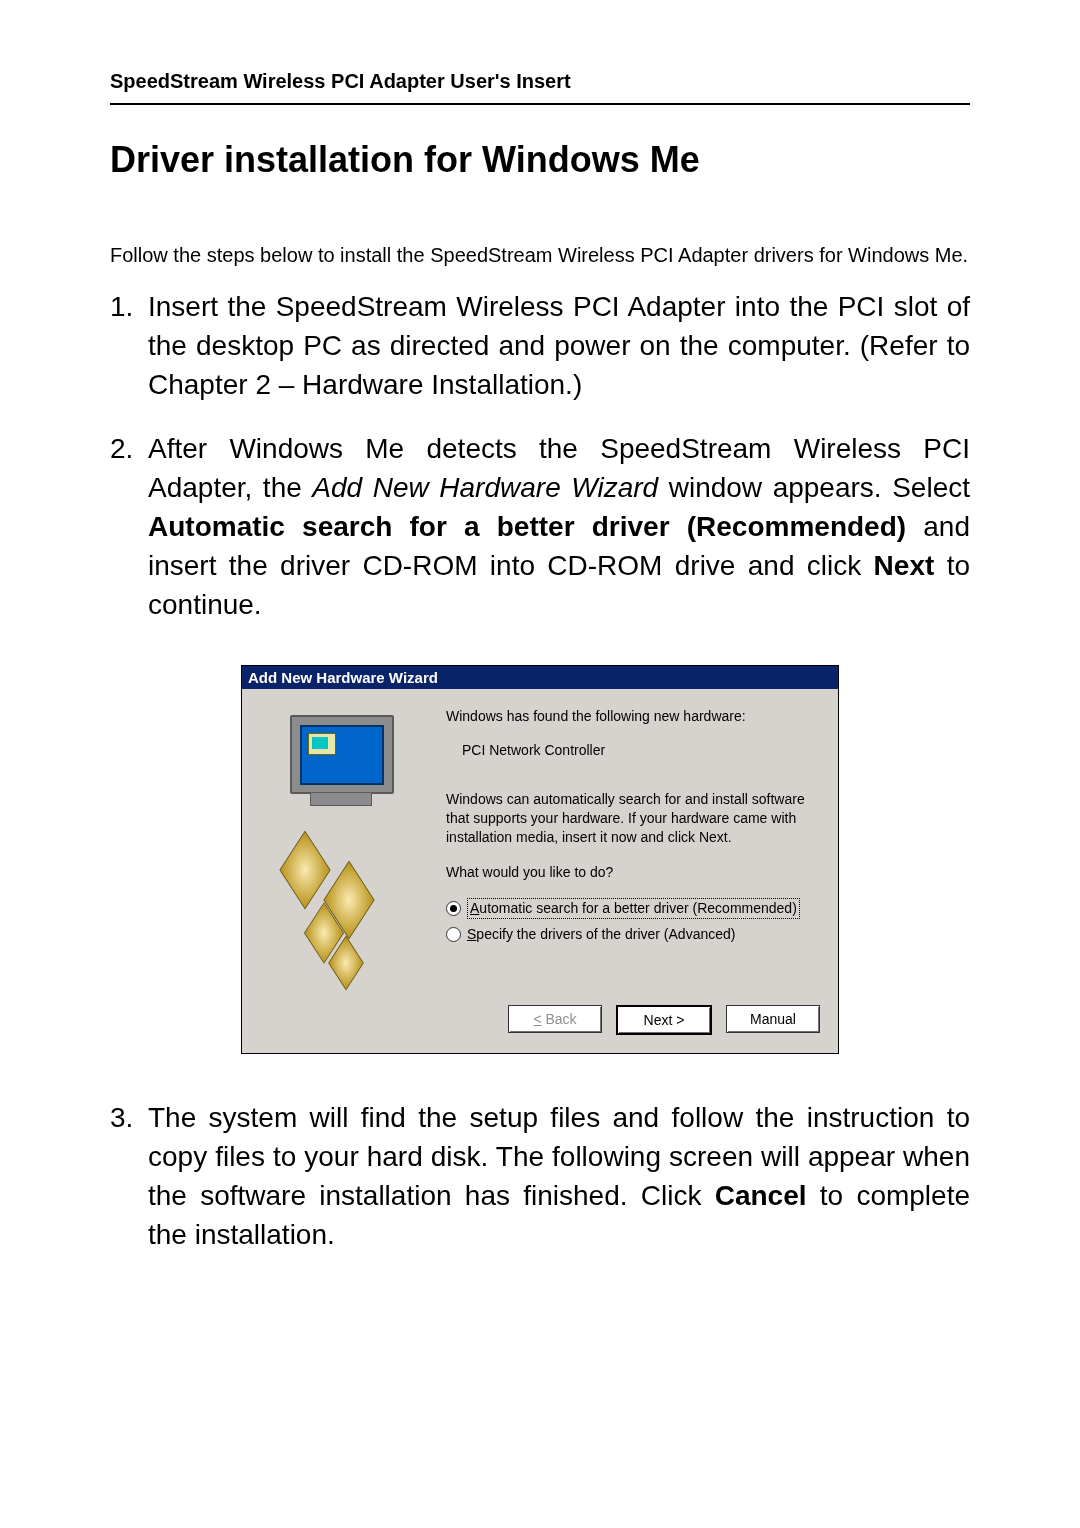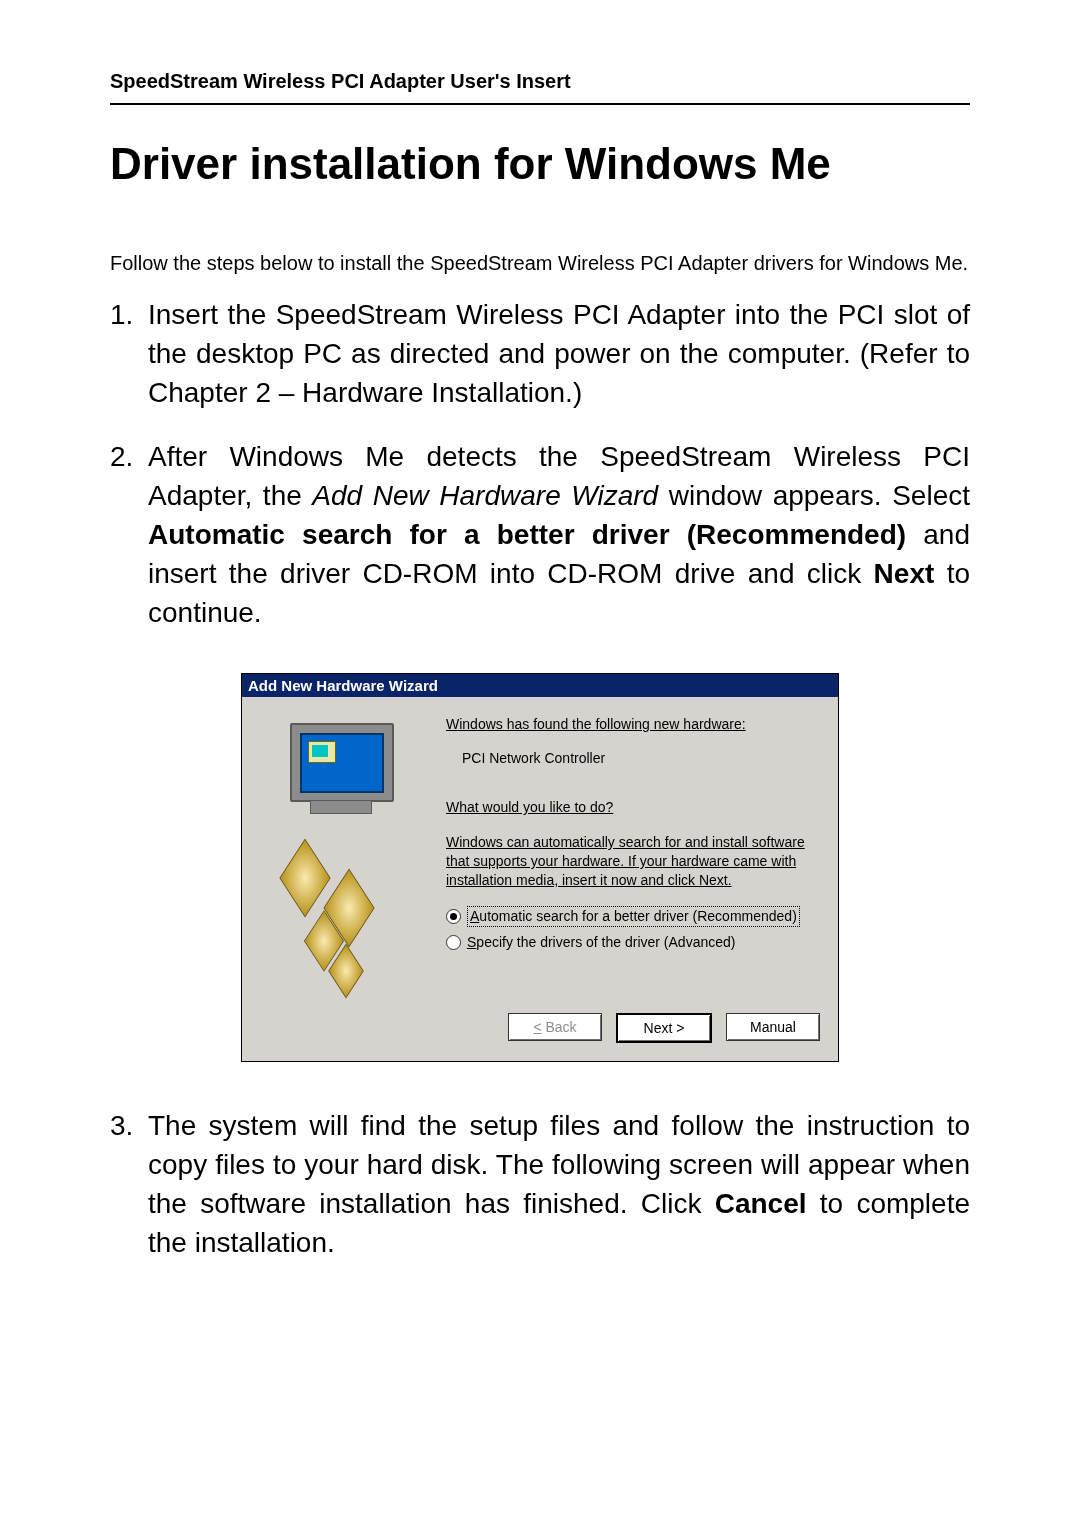--- a/index.html
+++ b/index.html
@@ -15,21 +15,21 @@
     box-sizing: border-box;
   }
   .header-line {
     font-weight: bold;
     font-size: 20px;
     padding-bottom: 10px;
     border-bottom: 2px solid #000;
     margin-bottom: 34px;
   }
   h1 {
-    font-size: 44px;
+    font-size: 36px;
     font-weight: bold;
     margin: 4px 0 60px 0;
   }
   .intro {
     font-size: 20px;
     line-height: 1.4;
     text-align: justify;
     margin-bottom: 18px;
   }
   ol.steps {
@@ -146,21 +146,21 @@
   }
   .d1{ width:44px;height:44px; top:140px; left:22px; }
   .d2{ width:44px;height:44px; top:170px; left:66px; }
   .d3{ width:34px;height:34px; top:208px; left:46px; }
   .d4{ width:30px;height:30px; top:240px; left:70px; }
 
   .dlg-text {
     flex: 1;
     line-height: 1.35;
   }
-  .dlg-text .line { margin-bottom: 16px; text-decoration: underline; }
+  .dlg-text .line { margin-bottom: 16px; }
   .dlg-text .devname { margin: 2px 0 30px 16px; }
   .radio-row {
     display:flex;
     align-items:center;
     gap:6px;
     margin: 6px 0;
   }
   .radio {
     width:13px; height:13px;
     border-radius:50%;
@@ -249,22 +249,22 @@
             <div class="base"></div>
           </div>
           <div class="diamond d1"></div>
           <div class="diamond d2"></div>
           <div class="diamond d3"></div>
           <div class="diamond d4"></div>
         </div>
         <div class="dlg-text">
           <div class="line">Windows has found the following new hardware:</div>
           <div class="devname">PCI Network Controller</div>
+          <div class="line">Windows can automatically search for and install software that supports your hardware. If your hardware came with installation media, insert it now and click Next.</div>
           <div class="line">What would you like to do?</div>
-          <div class="line">Windows can automatically search for and install software that supports your hardware. If your hardware came with installation media, insert it now and click Next.</div>
 
           <div class="radio-row">
             <span class="radio checked"></span>
             <span class="focus-rect underline-first">Automatic search for a better driver (Recommended)</span>
           </div>
           <div class="radio-row">
             <span class="radio"></span>
             <span class="underline-first">Specify the drivers of the driver (Advanced)</span>
           </div>
         </div>

